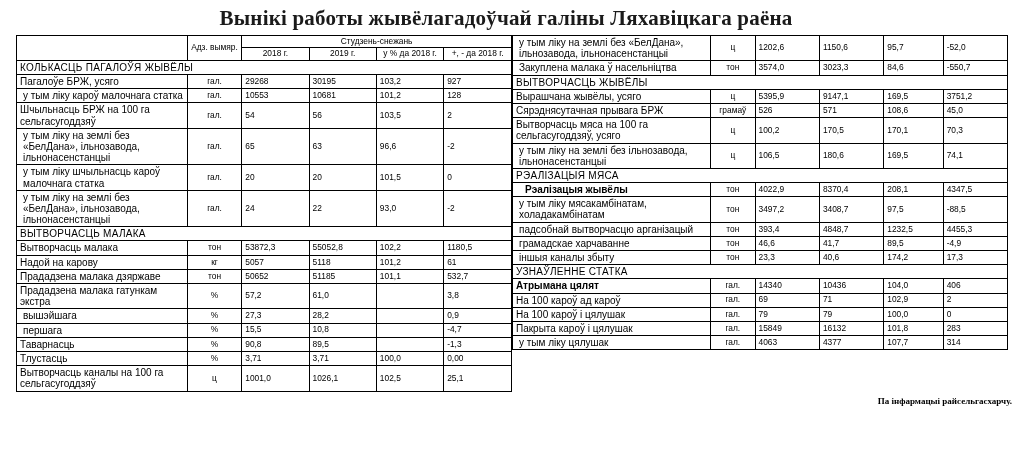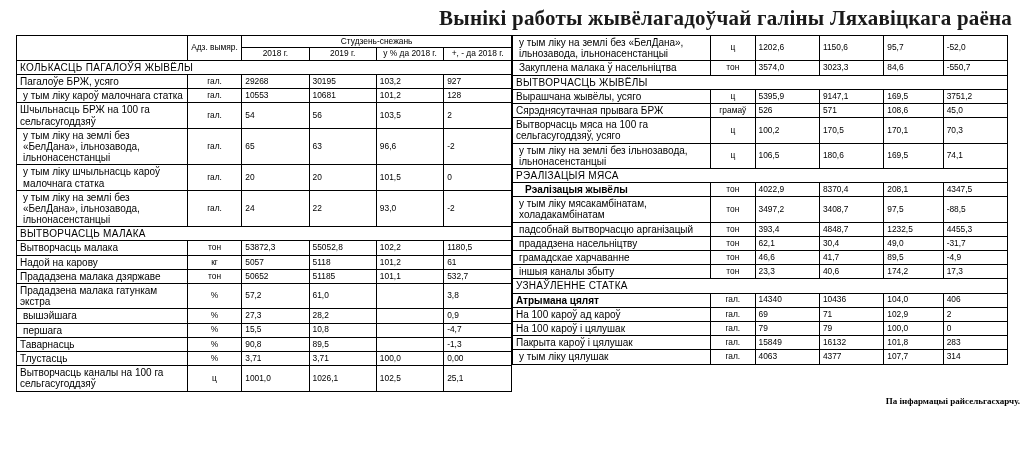--- a/index.html
+++ b/index.html
@@ -14,21 +14,21 @@
     color: #000000;
     overflow: hidden;
   }
   .page {
     position: relative;
     width: 1024px;
     height: 470px;
     box-sizing: border-box;
   }
   .title {
-    text-align: right;
+    text-align: center;
     font-size: 21px;
     font-weight: bold;
     letter-spacing: 0.2px;
     padding: 6px 12px 4px 0;
     color: #1a1a1a;
     font-family: "Liberation Serif", serif;
   }
   .columns {
     display: flex;
     gap: 0;
@@ -75,21 +75,21 @@
     text-align: center;
   }
   .num {
     text-align: left;
     padding-left: 4px;
   }
   .footer {
     text-align: right;
     font-size: 9px;
     font-weight: bold;
-    padding: 4px 4px 0 0;
+    padding: 4px 12px 0 0;
     font-family: "Liberation Serif", serif;
   }
   
   .cw-l1 { width: 34.5%; }
   .cw-l2 { width: 11%;  }
   .cw-l3 { width: 13.6%; }
   .cw-l4 { width: 13.6%; }
   .cw-l5 { width: 13.6%; }
   .cw-l6 { width: 13.7%; }
   
@@ -346,28 +346,20 @@
             </tr>
             <tr>
               <td class="lbl ind">падсобнай вытворчасцю арганізацый</td>
               <td class="unit">тон</td>
               <td class="num">393,4</td>
               <td class="num">4848,7</td>
               <td class="num">1232,5</td>
               <td class="num">4455,3</td>
             </tr>
             <tr>
-              <td class="lbl ind">прададзена насельніцтву</td>
-              <td class="unit">тон</td>
-              <td class="num">62,1</td>
-              <td class="num">30,4</td>
-              <td class="num">49,0</td>
-              <td class="num">-31,7</td>
-            </tr>
-            <tr>
               <td class="lbl ind">грамадскае харчаванне</td>
               <td class="unit">тон</td>
               <td class="num">46,6</td>
               <td class="num">41,7</td>
               <td class="num">89,5</td>
               <td class="num">-4,9</td>
             </tr>
             <tr>
               <td class="lbl ind">іншыя каналы збыту</td>
               <td class="unit">тон</td>

